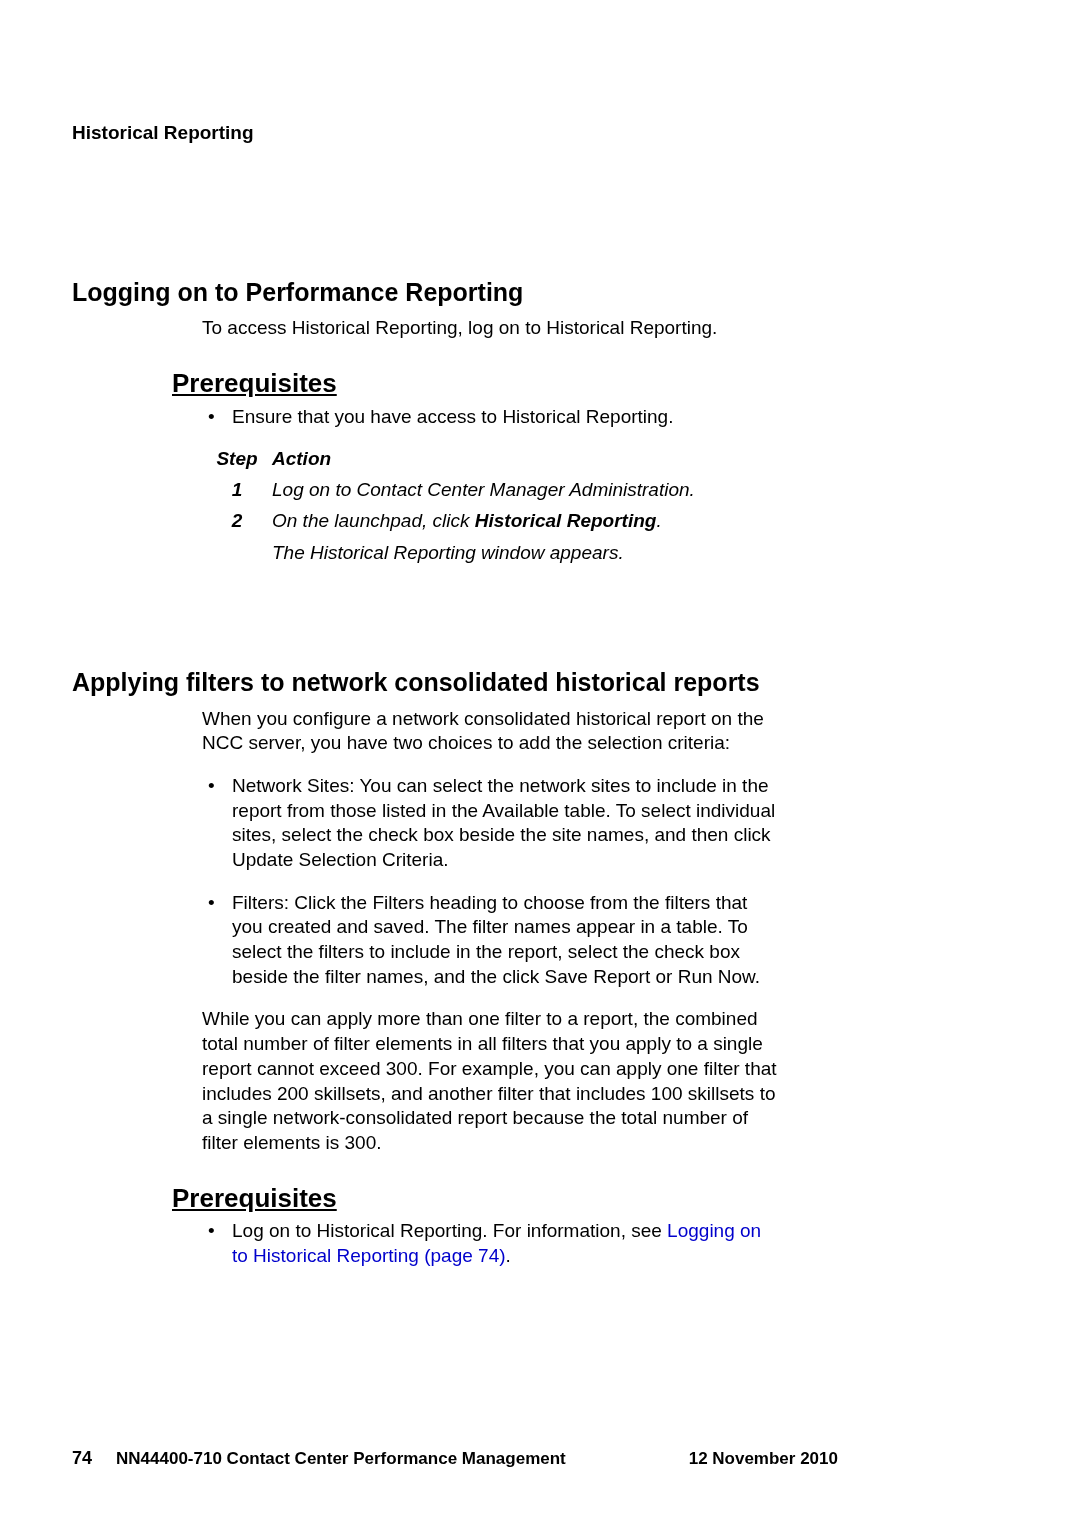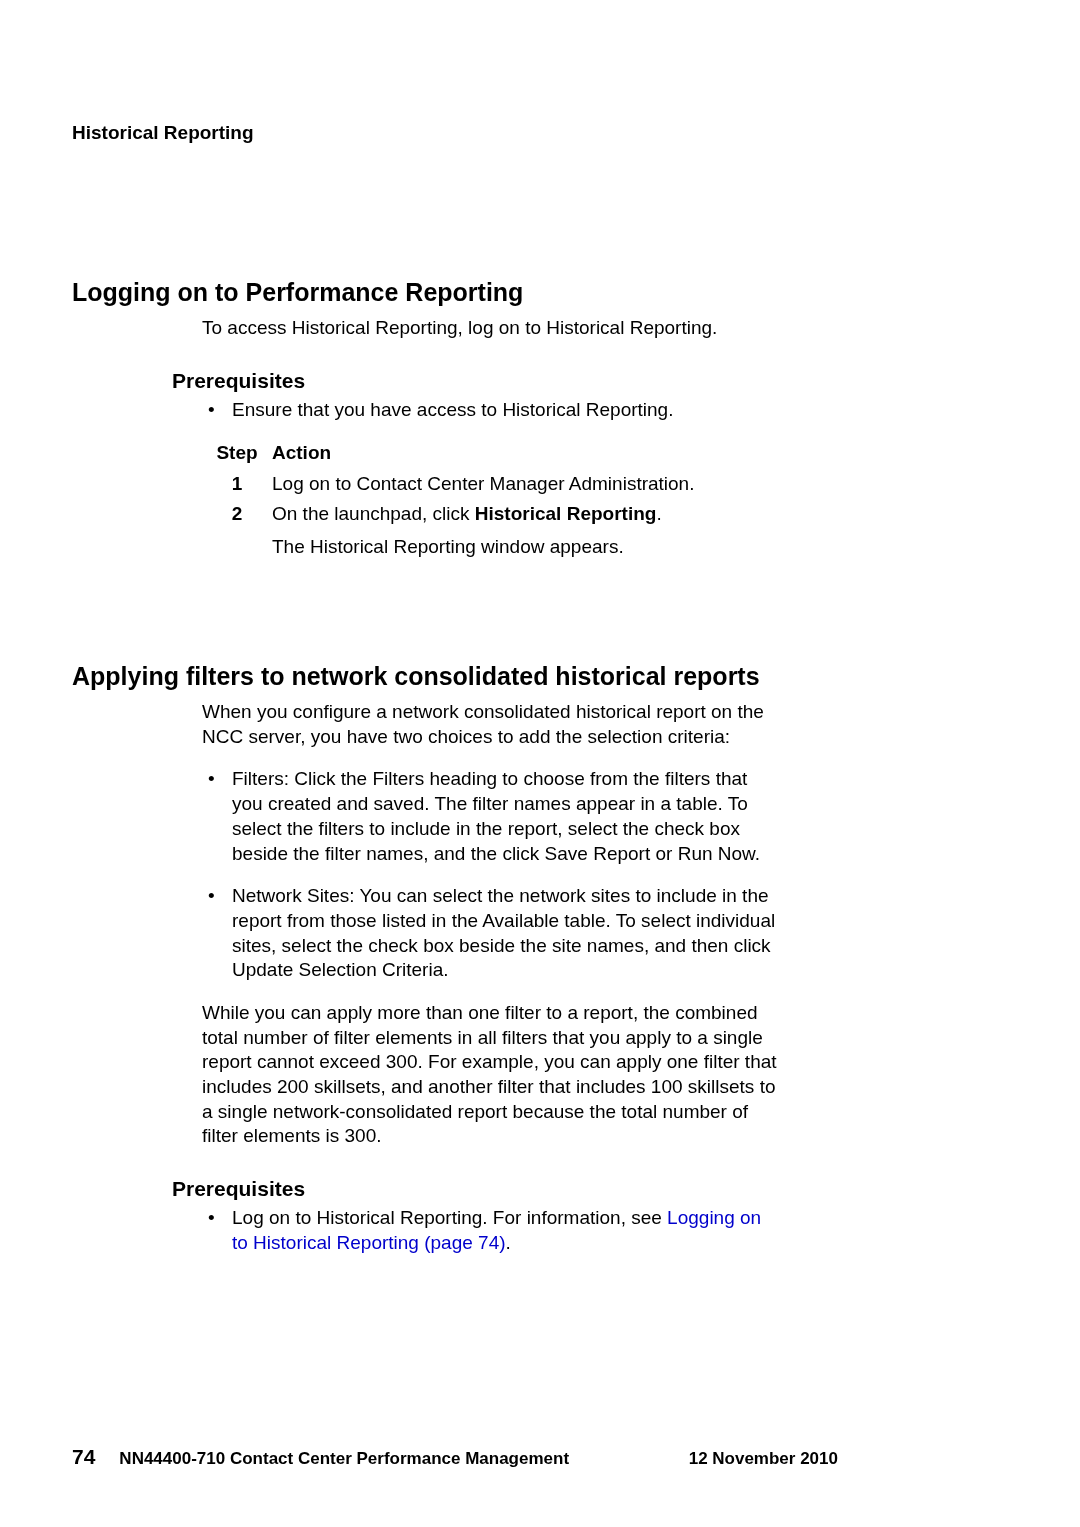--- a/index.html
+++ b/index.html
@@ -30,43 +30,45 @@
   .section-title {
     font-size: 25px;
     font-weight: bold;
     margin: 0 0 8px 0;
   }
   .indent1 {
     margin-left: 130px;
     margin-right: 60px;
   }
   .subheading {
-    font-size: 21px;
+    font-size: 26px;
     font-weight: bold;
     margin: 26px 0 4px 100px;
+    text-decoration: underline;
   }
   ul.bullets {
     list-style: none;
     margin: 0 60px 0 130px;
     padding: 0;
   }
   ul.bullets > li {
     position: relative;
     padding-left: 30px;
     margin: 4px 0 18px 0;
   }
   ul.bullets > li::before {
     content: "•";
     position: absolute;
     left: 6px;
     top: 0;
     font-size: 19px;
   }
   .steps-table {
     margin: 4px 0 0 130px;
+    font-style: italic;
   }
   .steps-header {
     display: flex;
     font-weight: bold;
     margin-bottom: 6px;
   }
   .steps-row {
     display: flex;
     margin-bottom: 6px;
     align-items: baseline;
@@ -105,21 +107,21 @@
     position: absolute;
     left: 72px;
     right: 70px;
     bottom: 86px;
     display: flex;
     align-items: baseline;
     font-size: 17px;
   }
   .footer .pgnum {
     font-weight: bold;
-    font-size: 21px;
+    font-size: 18px;
     margin-right: 24px;
   }
   .footer .doc {
     font-weight: bold;
     flex: 1;
   }
   .footer .date {
     font-weight: bold;
   }
   b { font-weight: bold; }
@@ -156,22 +158,22 @@
     </div>
     <div class="steps-note">The Historical Reporting window appears.</div>
   </div>
 
   <div class="section-gap"></div>
 
   <h2 class="section-title">Applying filters to network consolidated historical reports</h2>
   <p class="para" style="margin-top:4px;">When you configure a network consolidated historical report on the NCC server, you have two choices to add the selection criteria:</p>
 
   <ul class="bullets">
+    <li><span>Network Sites: You can select the network sites to include in the report from those listed in the Available table. To select individual sites, select the check box beside the site names, and then click Update Selection Criteria.</span></li>
     <li><span>Filters: Click the Filters heading to choose from the filters that you created and saved. The filter names appear in a table. To select the filters to include in the report, select the check box beside the filter names, and the click Save Report or Run Now.</span></li>
-    <li><span>Network Sites: You can select the network sites to include in the report from those listed in the Available table. To select individual sites, select the check box beside the site names, and then click Update Selection Criteria.</span></li>
   </ul>
 
   <p class="para">While you can apply more than one filter to a report, the combined total number of filter elements in all filters that you apply to a single report cannot exceed 300. For example, you can apply one filter that includes 200 skillsets, and another filter that includes 100 skillsets to a single network-consolidated report because the total number of filter elements is 300.</p>
 
   <div class="subheading">Prerequisites</div>
   <ul class="bullets">
     <li>
       <span>Log on to Historical Reporting. For information, see </span><span class="link">Logging on to Historical Reporting (page 74)</span><span>.</span>
     </li>
   </ul>

